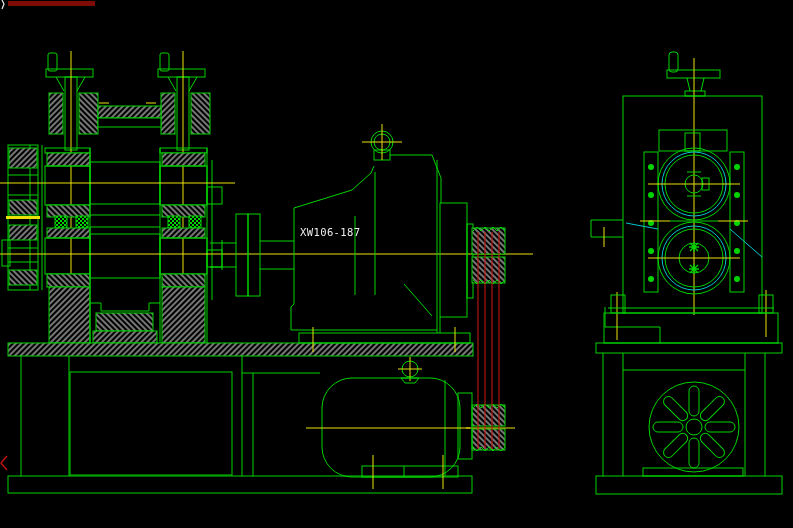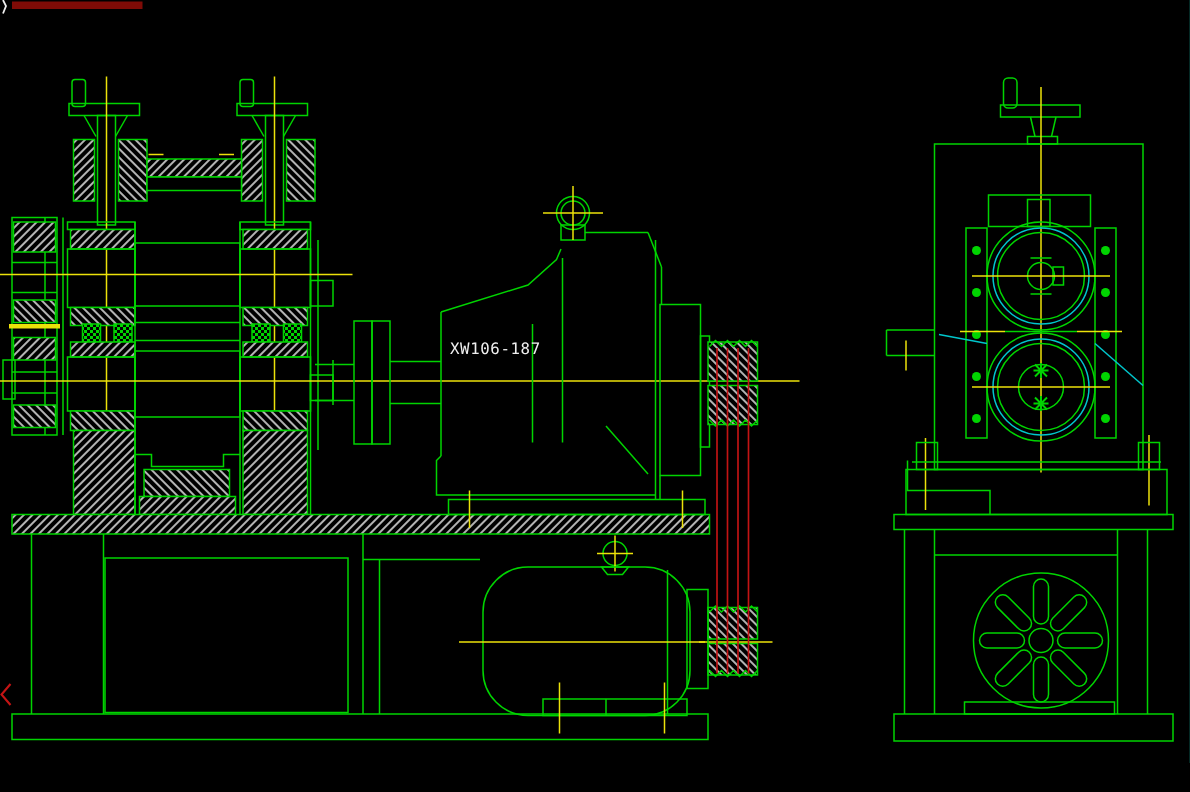--- a/index.html
+++ b/index.html
@@ -1,16 +1,16 @@
 <!DOCTYPE html>
 <html style="--green: #00d400; --yellow: #ece20a; --red: #c41414; --dark_red: #7e0b06; --cyan: #00c6cc; --white: #efefef; --hatch: #d9d9d9;"><head>
 <meta charset="utf-8">
 <style>
   html,body{margin:0;padding:0;background:#000;}
-  .stage{position:relative;width:793px;height:528px;background:#14b8a6;overflow:hidden;}
+  .stage{position:relative;width:793px;height:528px;background:#ec4899;overflow:hidden;}
   svg{display:block;}
   .g   {stroke:var(--green);fill:none;stroke-width:1;}
   .g2  {stroke:var(--green);fill:none;stroke-width:1.3;}
   .gfill{fill:var(--green);stroke:none;}
   .blk {fill:#000;stroke:var(--green);stroke-width:1;}
   .y   {stroke:var(--yellow);fill:none;stroke-width:1;}
   .yf  {fill:var(--yellow);stroke:none;}
   .r   {stroke:var(--red);fill:none;stroke-width:1.4;}
   .rt  {stroke:var(--red);fill:none;stroke-width:1.1;}
   .c   {stroke:var(--cyan);fill:none;stroke-width:1;}

